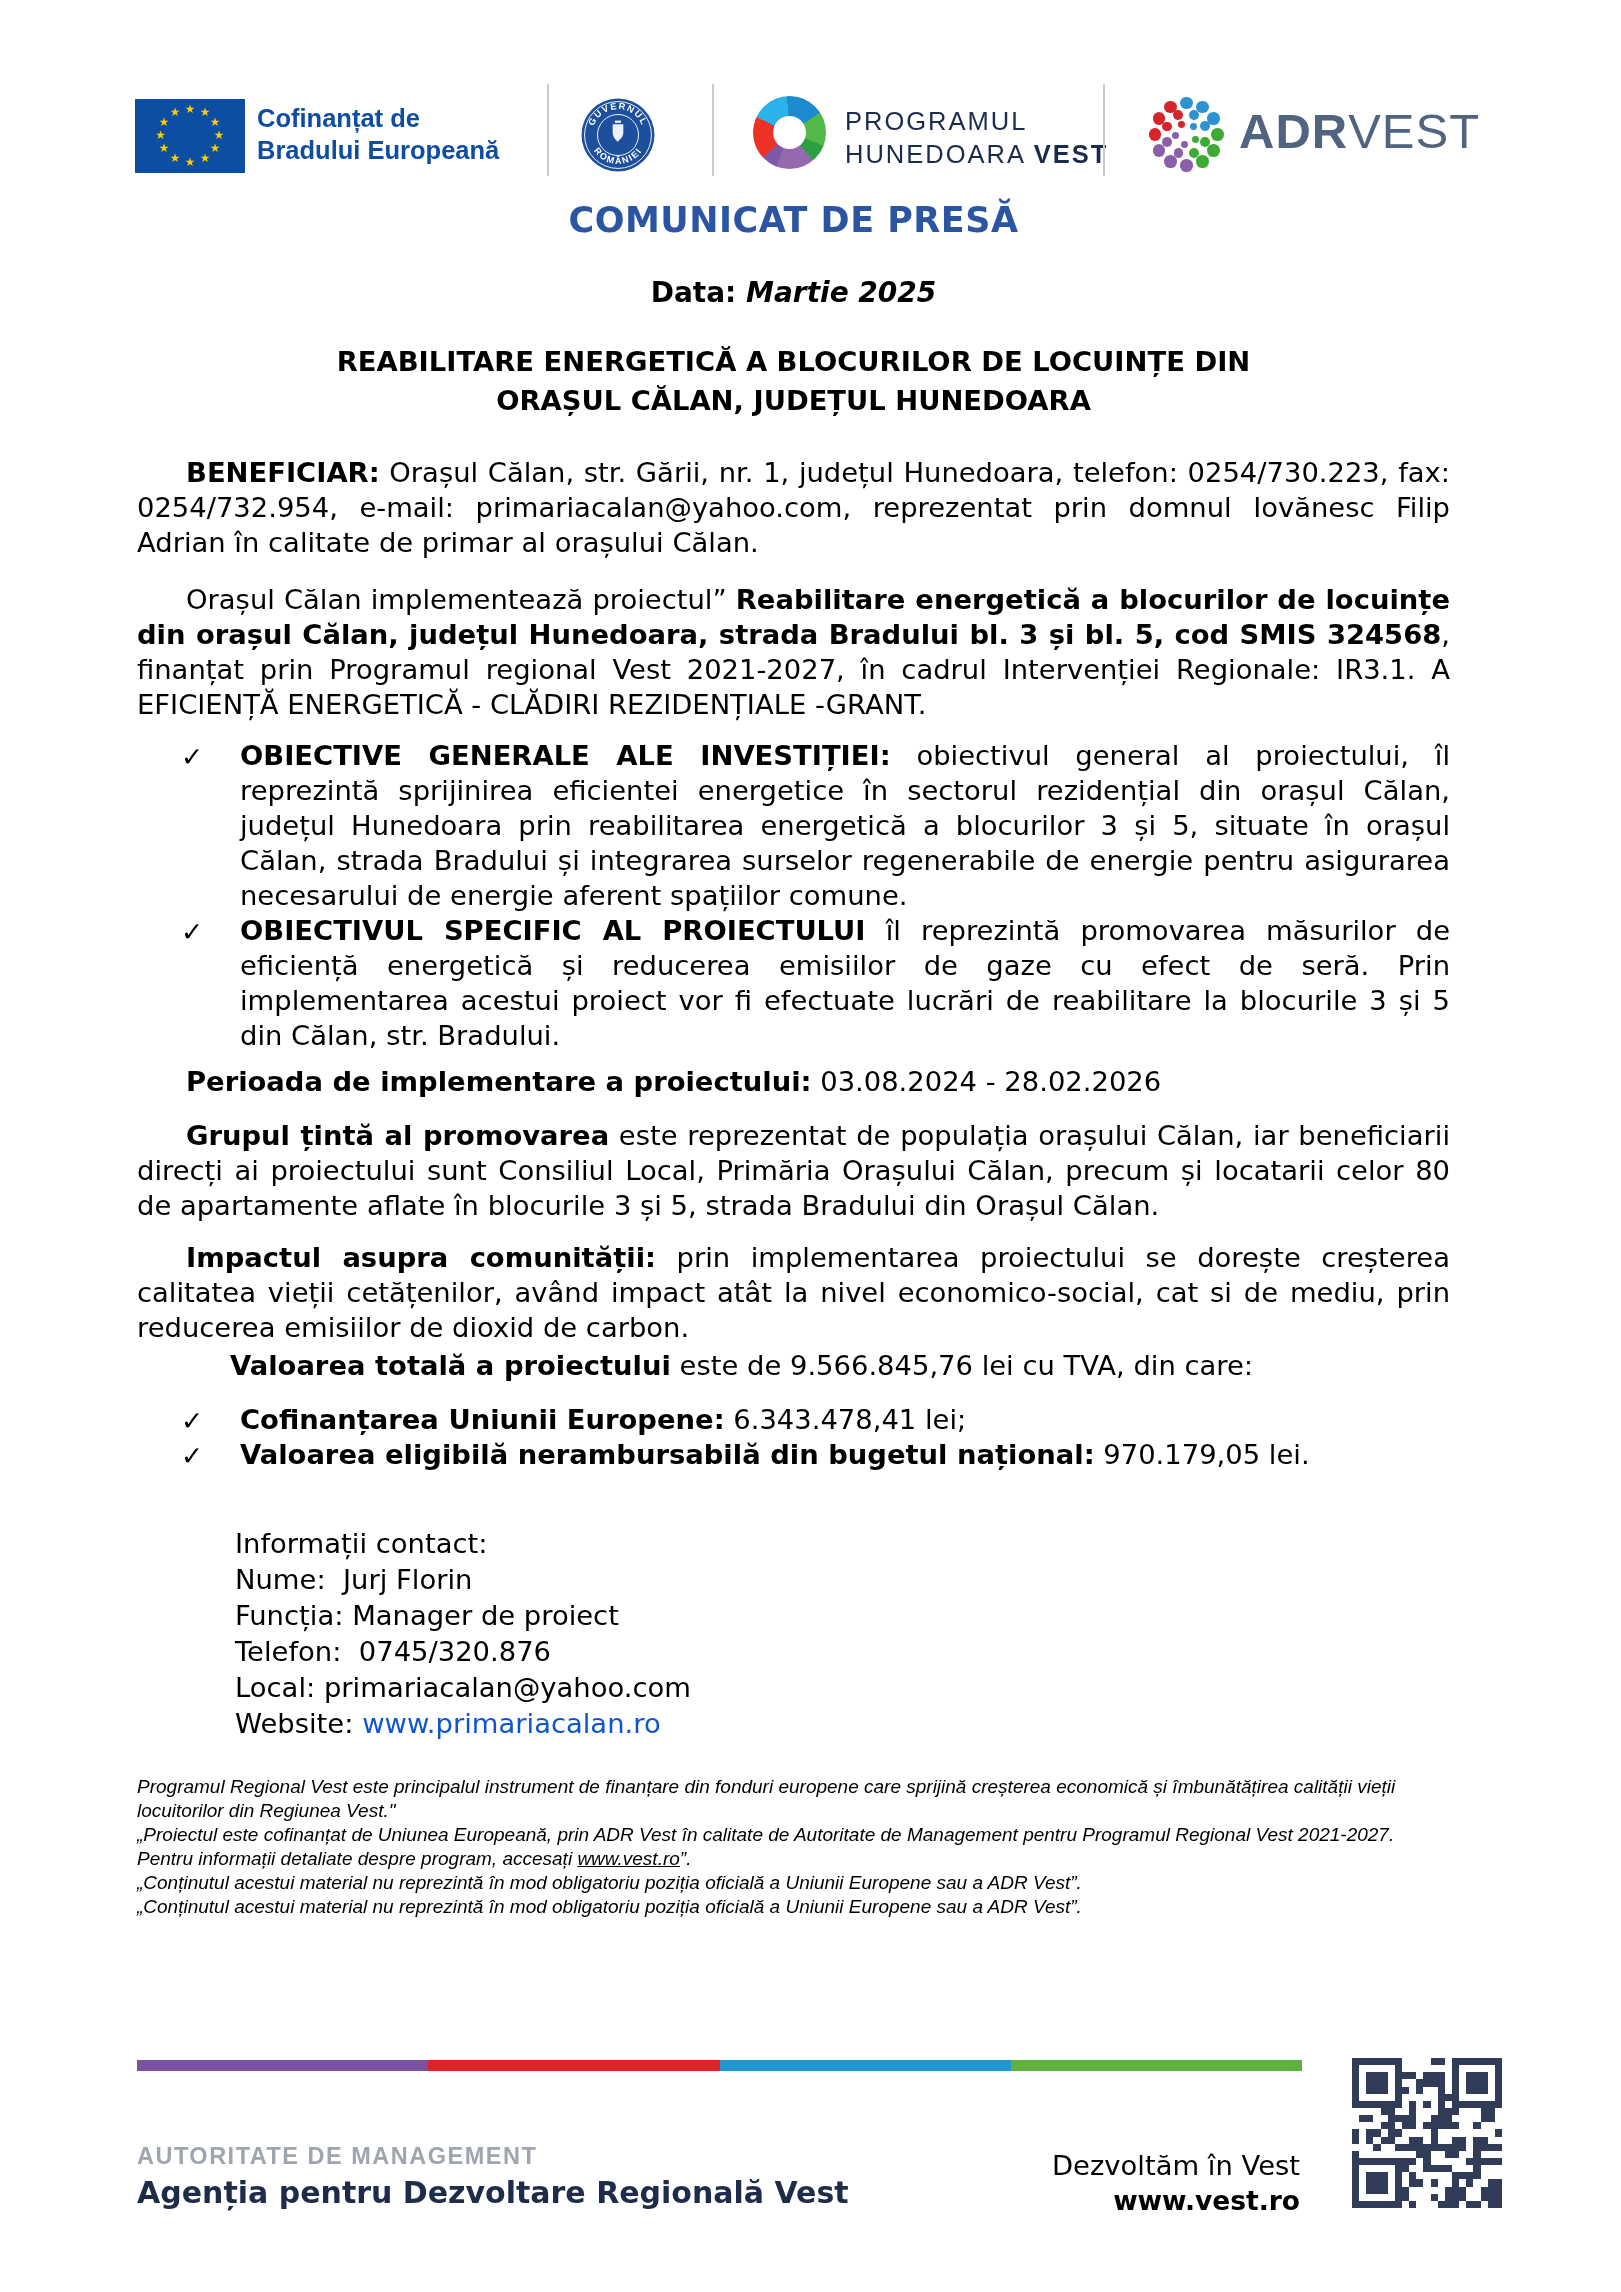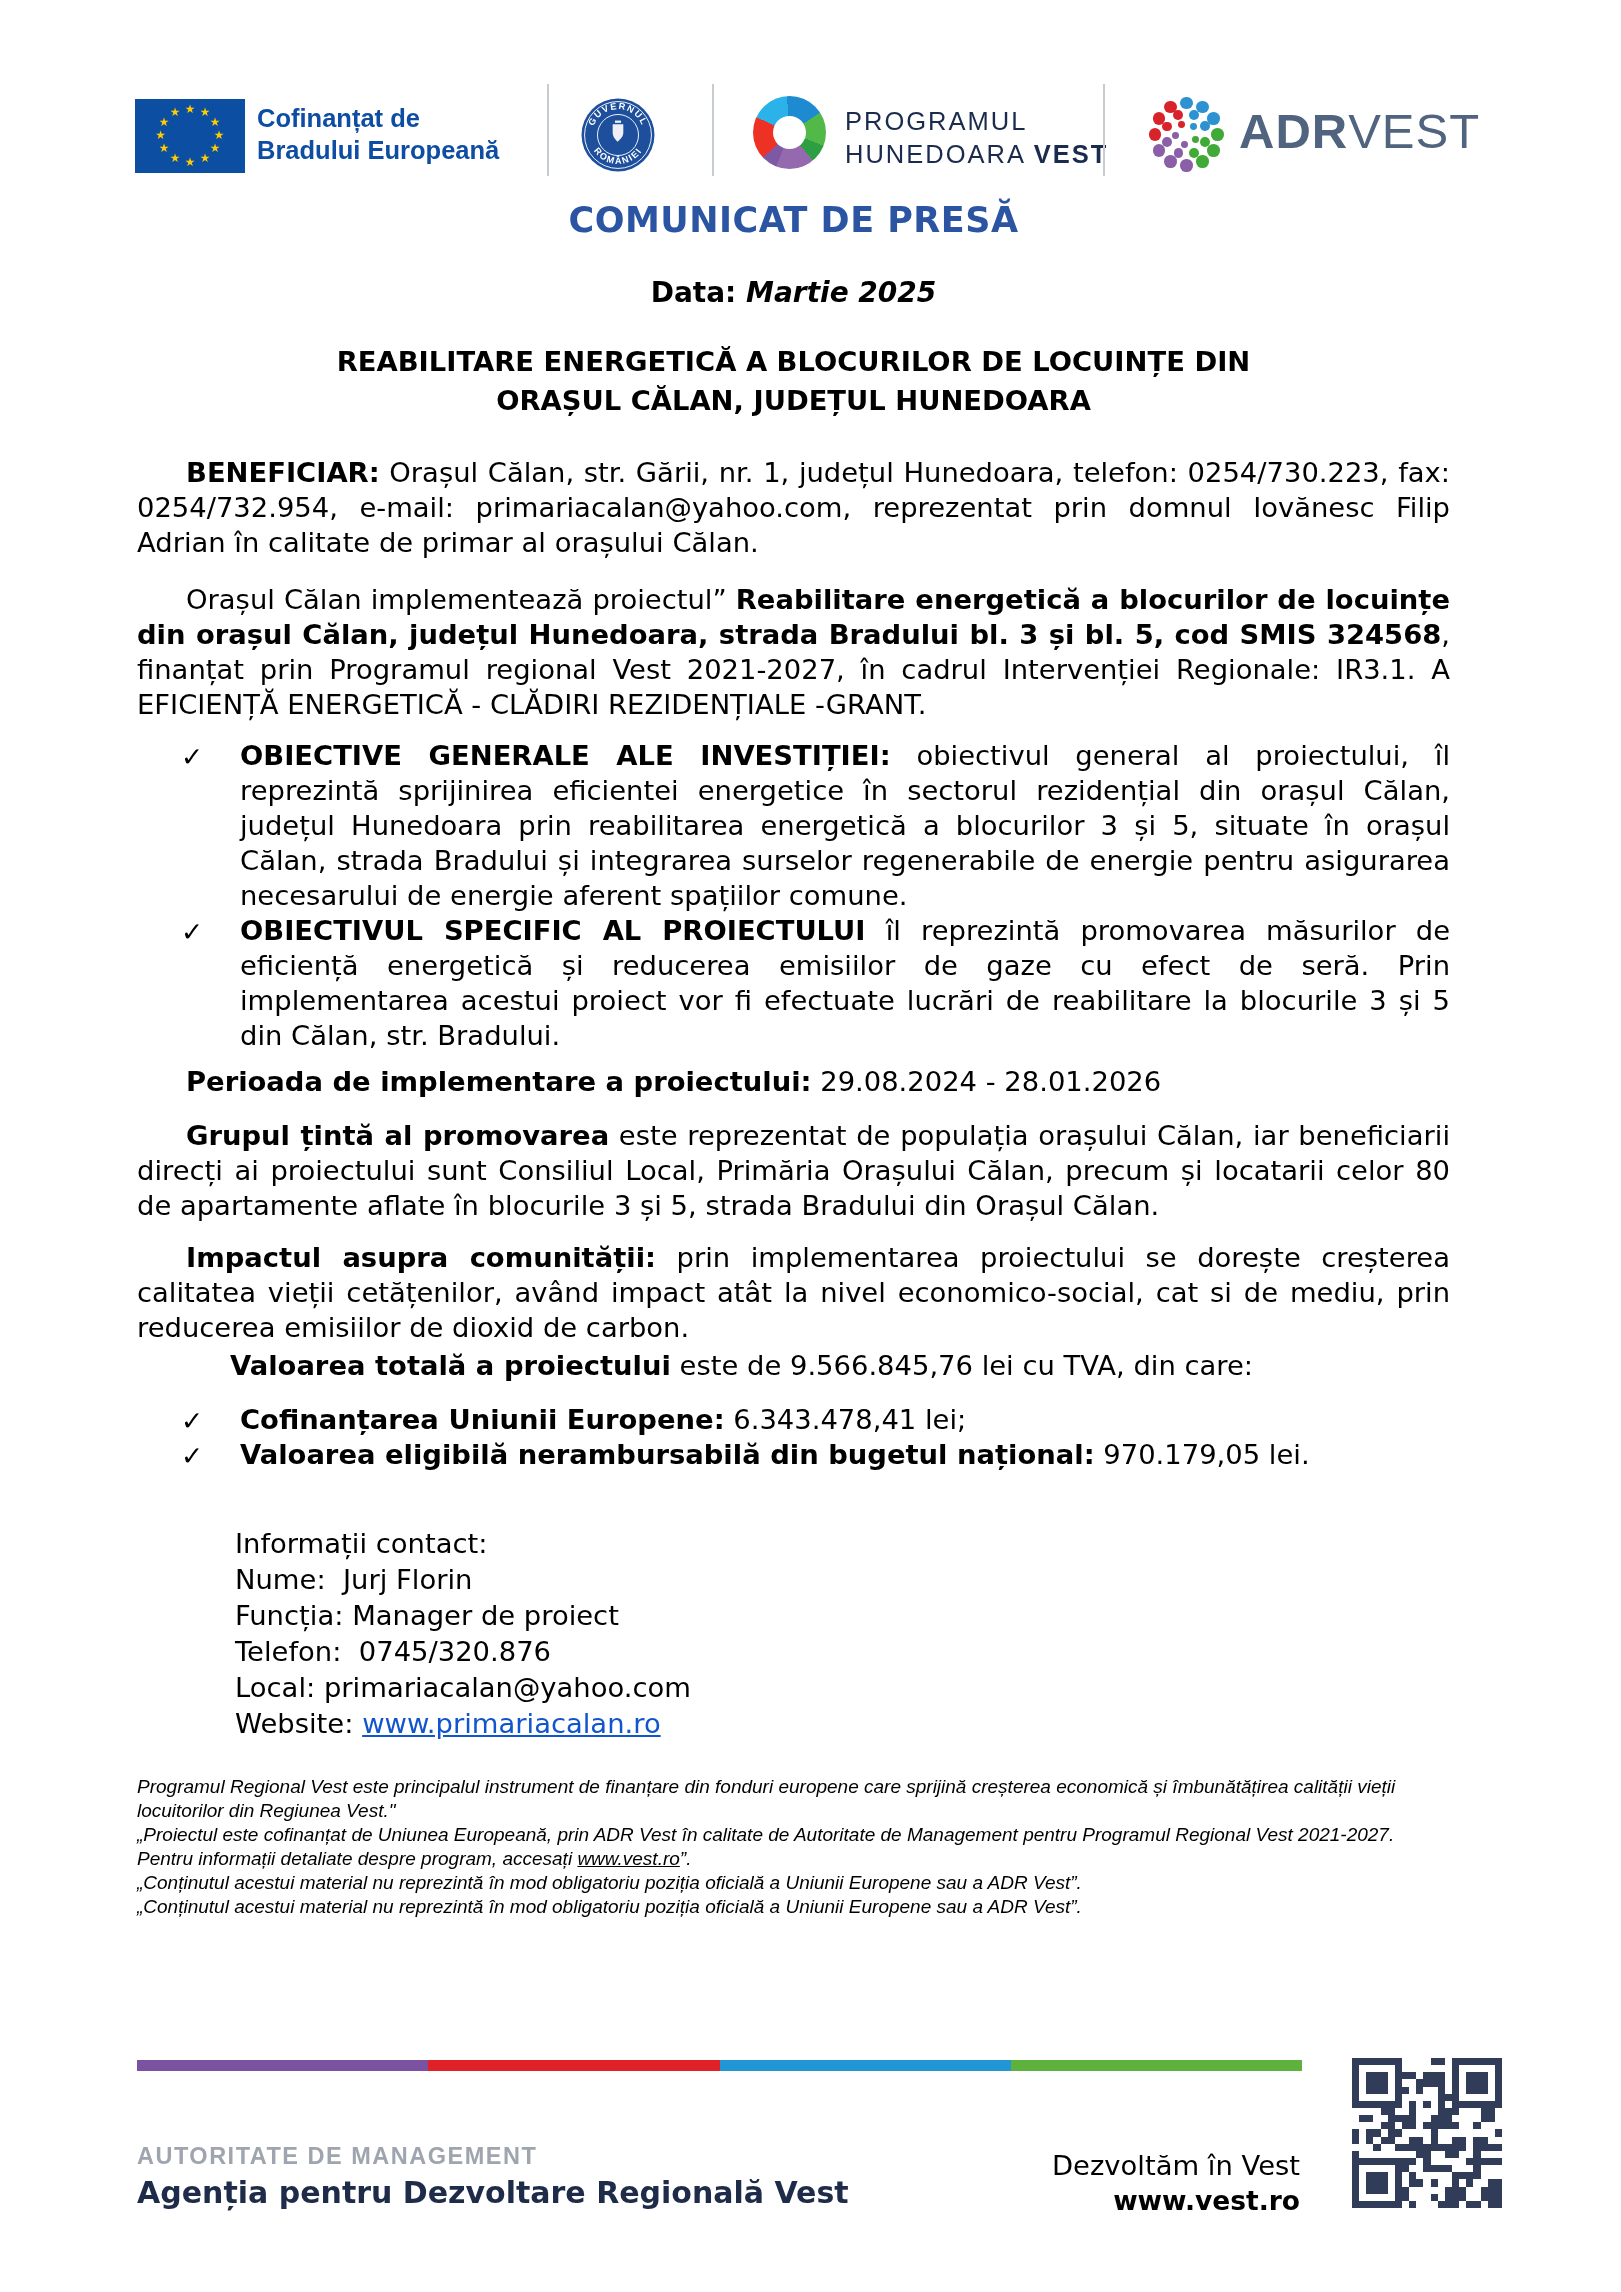--- a/index.html
+++ b/index.html
@@ -47,21 +47,21 @@
   .p-project { margin:21.6px 0 0; }
   .checklist { margin:16.7px 0 0; list-style:none; }
   .checklist li { position:relative; padding-left:103px; font-size:27.4px; line-height:35px; text-align:justify; }
   .checklist .check { position:absolute; left:44px; top:1px; font-size:26.5px; font-weight:400; }
   .p-period { margin:10.8px 0 0; }
   .p-target { margin:18.6px 0 0; }
   .p-impact { margin:17.6px 0 0; }
   .p-total { margin:2.9px 0 0 93px; font-size:27.4px; line-height:35px; text-align:left; text-indent:0; }
   .fin { margin:18.6px 0 0; }
   .contact { margin:54px 0 0 98px; font-size:27.4px; line-height:36px; }
-  .contact .link { color:var(--link_blue,#1155cc); text-decoration:underline; cursor:pointer; }
+  .contact .link { color:var(--link_blue,#1155cc); cursor:pointer; }
   .disclaimer { margin:33px 0 0; font-family:"Liberation Sans",sans-serif; font-style:italic;
                 font-size:19px; line-height:24px; }
   .dlink { text-decoration:underline; cursor:pointer; }
 
   
   .color-bar { position:absolute; left:137px; top:2060px; width:1165px; height:10.8px; display:flex; }
   .bar-seg { flex:1; }
   .authority { position:absolute; left:137px; top:2143px; font-family:"Liberation Sans",sans-serif;
                font-size:23.5px; font-weight:700; letter-spacing:1.5px; color:var(--footer_gray,#9fa5ae); }
   .agency { position:absolute; left:137px; top:2175px; font-size:30px; font-weight:700;
@@ -168,21 +168,21 @@
 
     <ul class="checklist">
       <li>
         <span class="check">✓</span><b>OBIECTIVE GENERALE ALE INVESTIȚIEI:</b><span> obiectivul general al proiectului, îl reprezintă sprijinirea eficientei energetice în sectorul rezidențial din orașul Călan, județul Hunedoara prin reabilitarea energetică a blocurilor 3 și 5, situate în orașul Călan, strada Bradului și integrarea surselor regenerabile de energie pentru asigurarea necesarului de energie aferent spațiilor comune.</span>
       </li>
       <li>
         <span class="check">✓</span><b>OBIECTIVUL SPECIFIC AL PROIECTULUI</b><span> îl reprezintă promovarea măsurilor de eficiență energetică și reducerea emisiilor de gaze cu efect de seră. Prin implementarea acestui proiect vor fi efectuate lucrări de reabilitare la blocurile 3 și 5 din Călan, str. Bradului.</span>
       </li>
     </ul>
 
-    <p class="para indent p-period"><b>Perioada de implementare a proiectului:</b><span> 29.08.2024 - 28.01.2026</span></p>
+    <p class="para indent p-period"><b>Perioada de implementare a proiectului:</b><span> 03.08.2024 - 28.02.2026</span></p>
 
     <p class="para indent p-target"><b>Grupul țintă al promovarea</b><span> este reprezentat de populația orașului Călan, iar beneficiarii direcți ai proiectului sunt Consiliul Local, Primăria Orașului Călan, precum și locatarii celor 80 de apartamente aflate în blocurile 3 și 5, strada Bradului din Orașul Călan.</span></p>
 
     <p class="para indent p-impact"><b>Impactul asupra comunității:</b><span> prin implementarea proiectului se dorește creșterea calitatea vieții cetățenilor, având impact atât la nivel economico-social, cat si de mediu, prin reducerea emisiilor de dioxid de carbon.</span></p>
 
     <p class="para p-total"><b>Valoarea totală a proiectului</b><span> este de 9.566.845,76 lei cu TVA, din care:</span></p>
 
     <ul class="checklist fin">
       <li>
         <span class="check">✓</span><b>Cofinanțarea Uniunii Europene:</b><span> 6.343.478,41 lei;</span>

